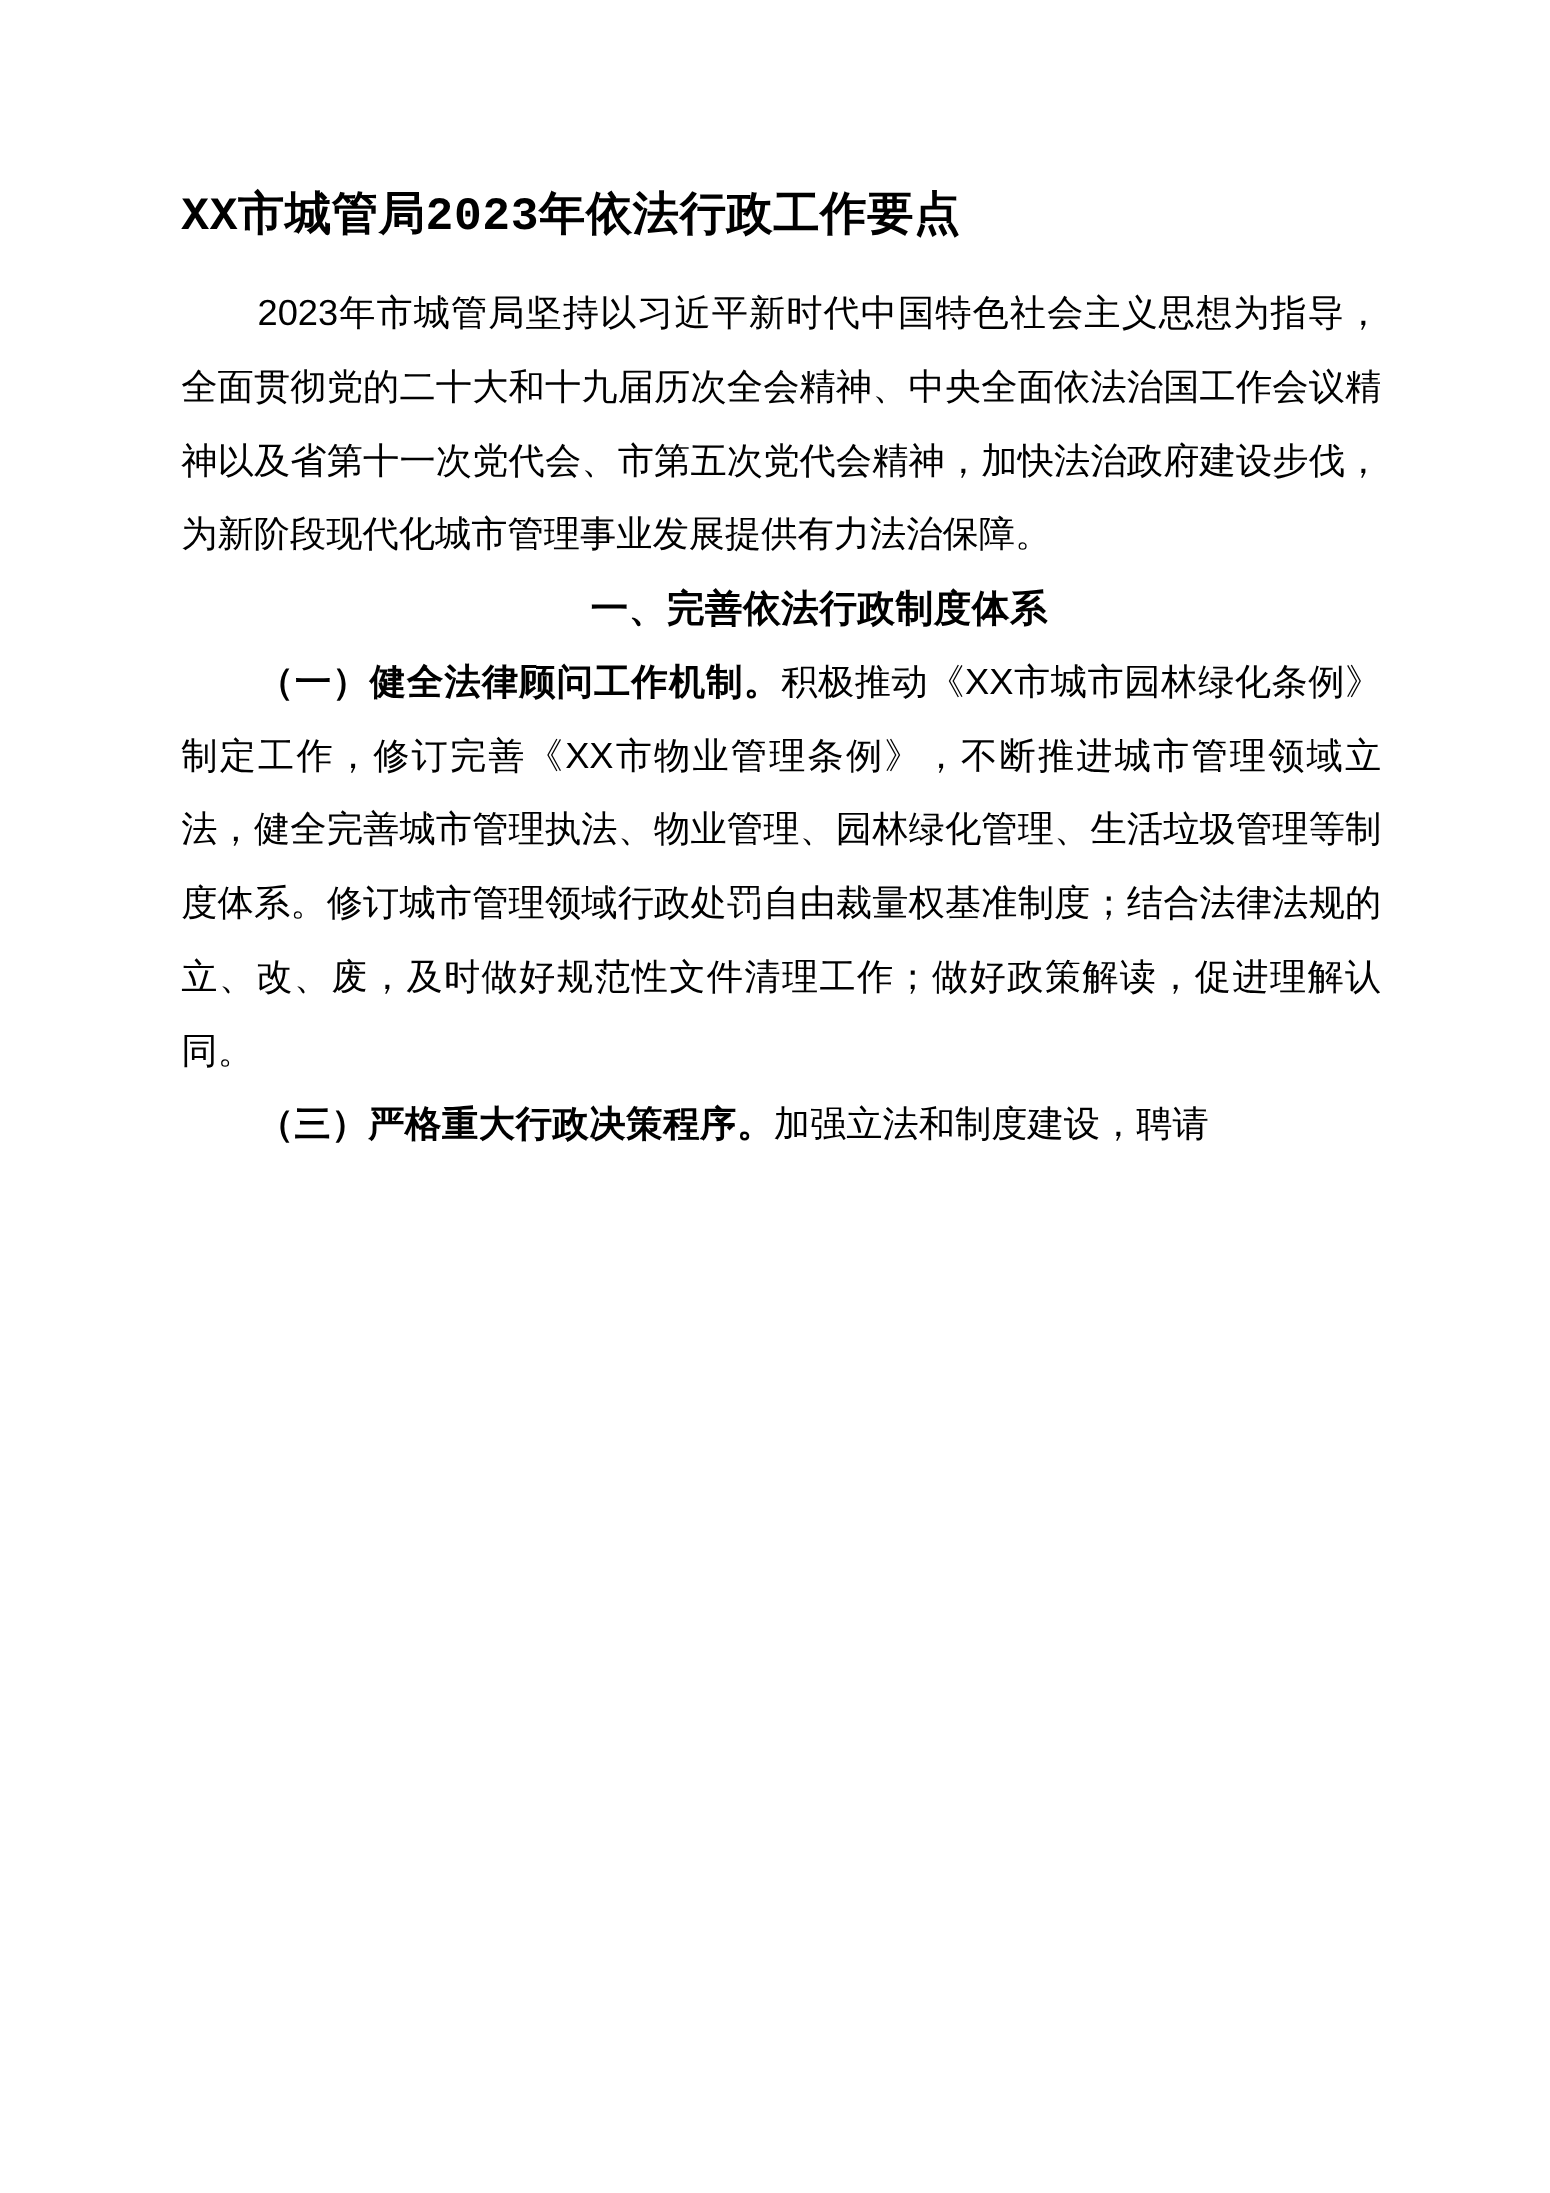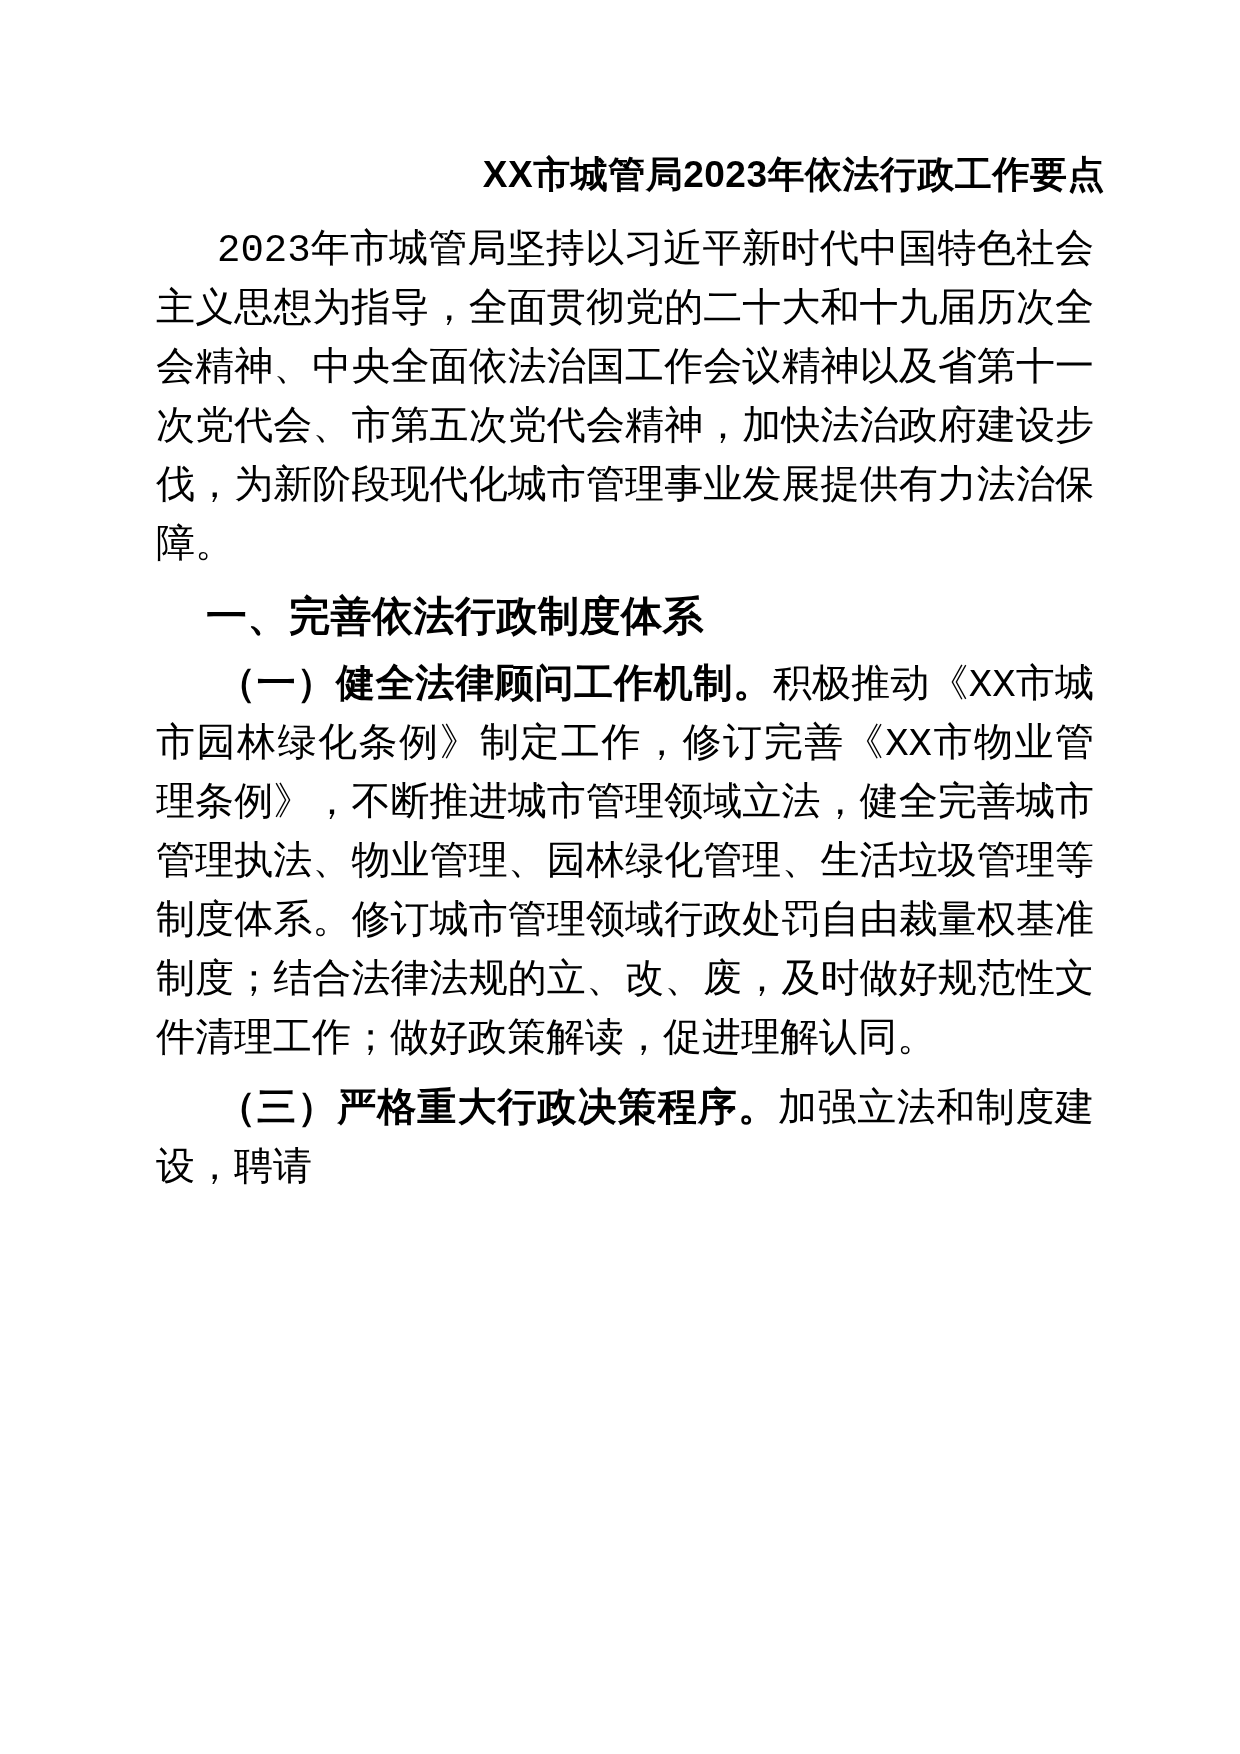--- a/index.html
+++ b/index.html
@@ -17,45 +17,46 @@
     height: 1754px;
     background: #ffffff;
     margin: 0 auto;
     overflow: hidden;
     box-sizing: border-box;
     padding: 150px 135px 0 145px;
   }
   .doc-title {
     font-size: 37px;
     font-weight: bold;
-    text-align: right;
+    text-align: left;
     letter-spacing: 0.5px;
     line-height: 1.35;
     margin: 0 0 22px 0;
     white-space: nowrap;
+    font-family: Liberation Mono, monospace;
   }
   .para {
-    font-size: 39px;
+    font-size: 29px;
     line-height: 59px;
     text-align: justify;
     text-justify: inter-ideograph;
-    margin: 11px;
+    margin: 0;
     letter-spacing: 0px;
-    font-family: Liberation Mono, monospace;
   }
   .para.indent {
     text-indent: 61px;
   }
   .section-head {
-    font-size: 41px;
+    font-size: 30px;
     font-weight: bold;
     line-height: 59px;
     text-indent: 61px;
     margin: 0;
     letter-spacing: 0.5px;
+    text-align: center;
   }
   .lead {
     font-weight: bold;
     letter-spacing: 0.5px;
   }
   .body-text {
     font-weight: normal;
   }
 </style>
 </head>

